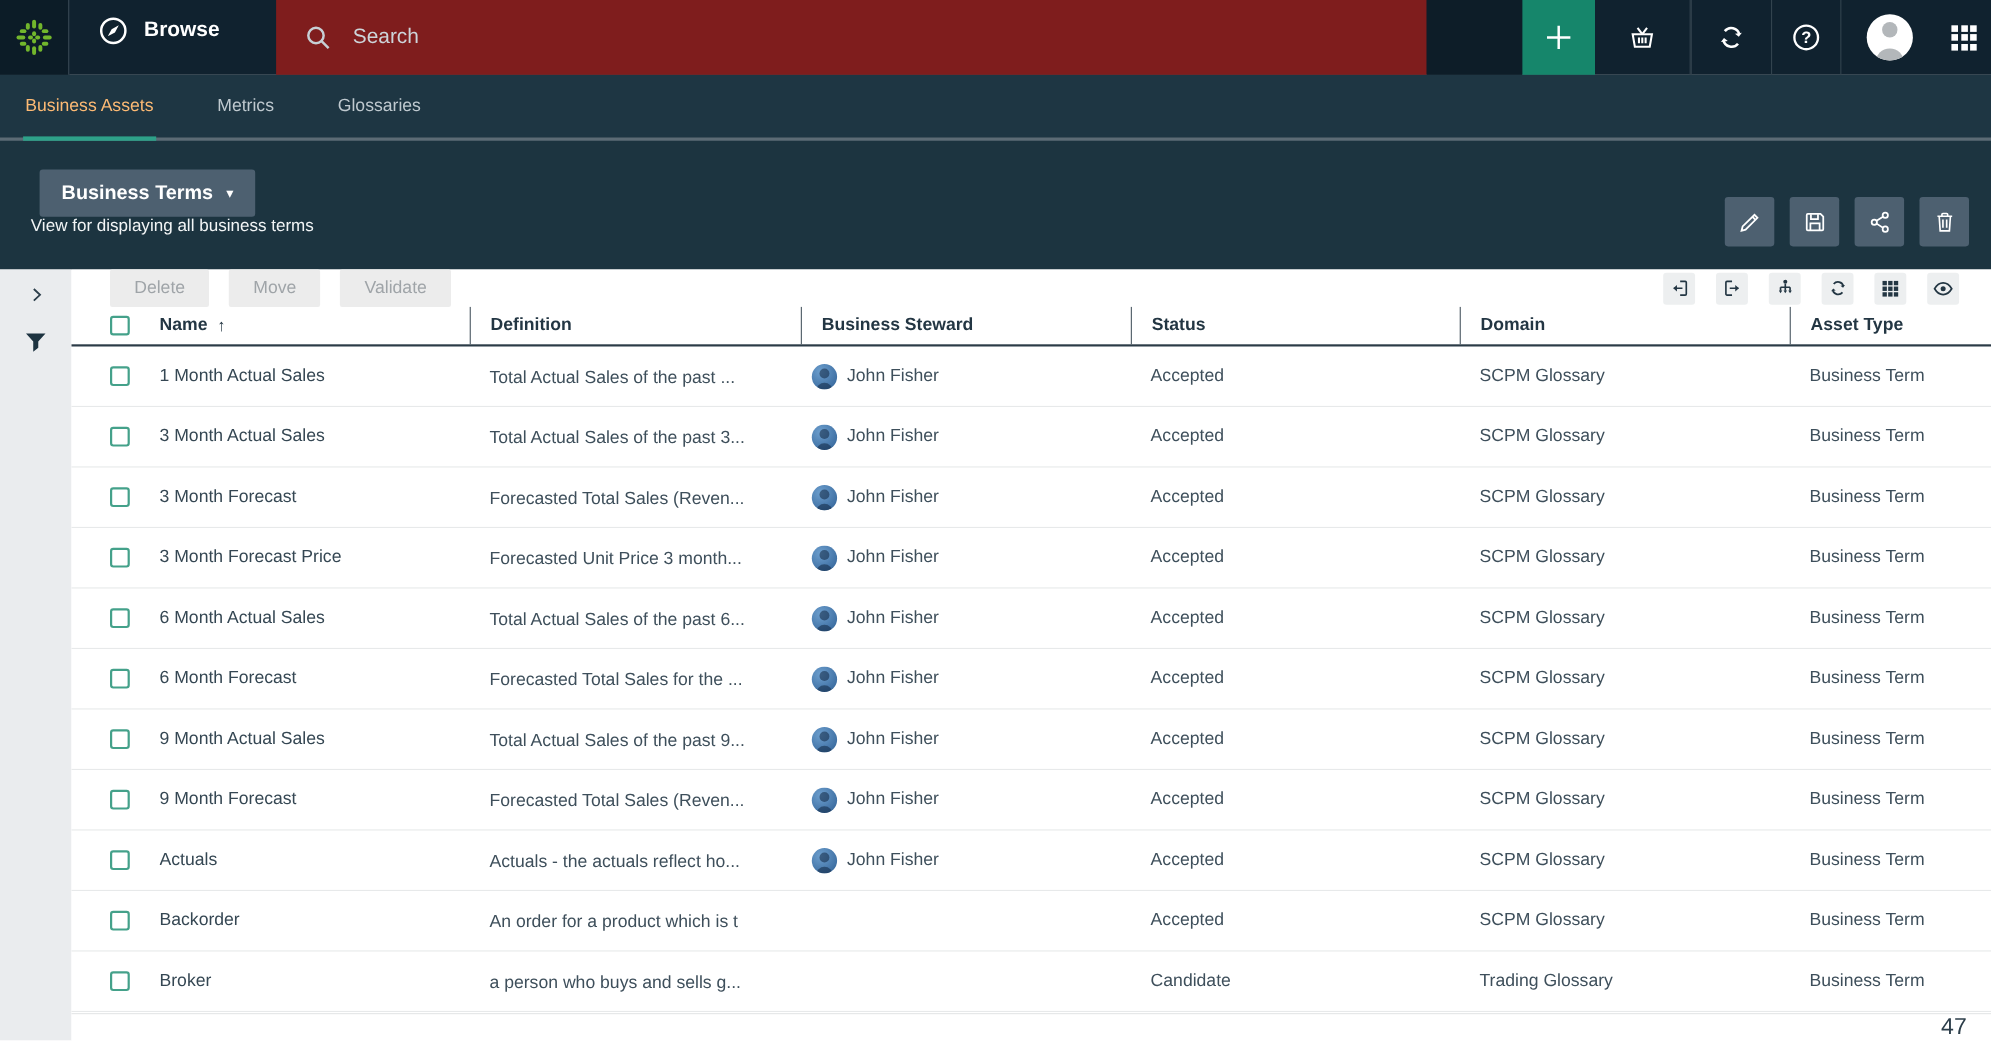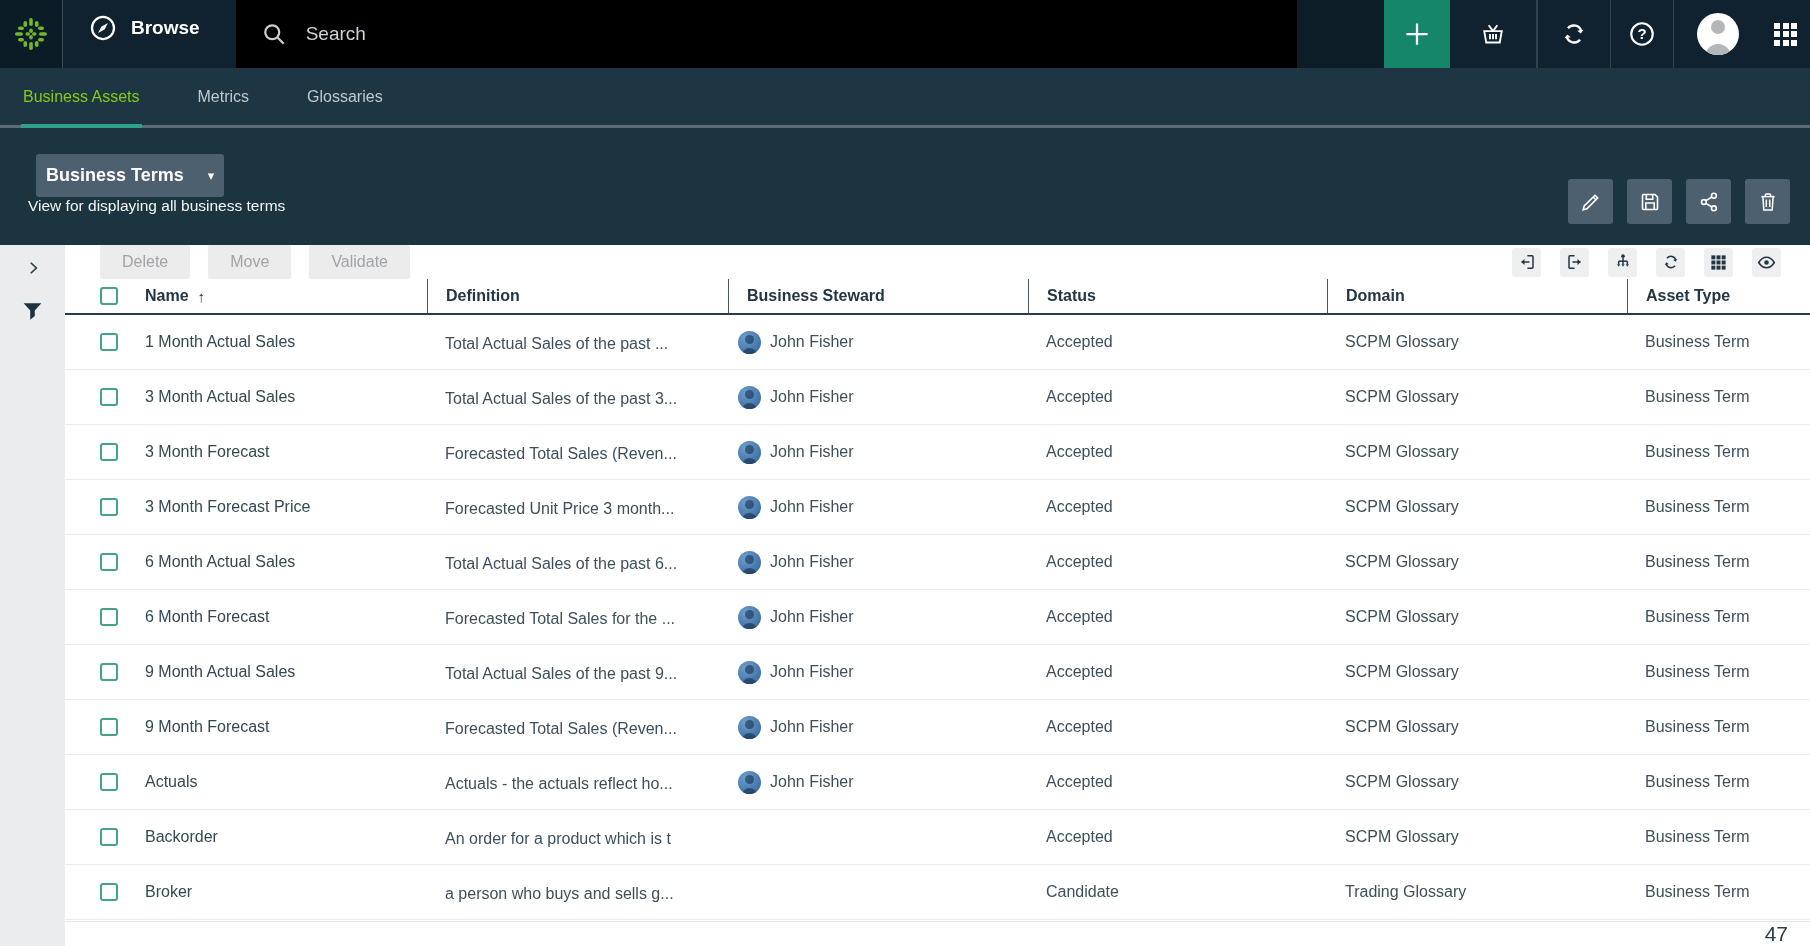--- a/index.html
+++ b/index.html
@@ -5,22 +5,22 @@
   * { box-sizing: border-box; margin: 0; padding: 0; }
   html,body { width:1810px; height:946px; overflow:hidden; background:#fff;
               font-family:"Liberation Sans", sans-serif; }
 
   
   .topbar { display:flex; height:68px; background:#10222f; align-items:stretch; }
   .logo-box { width:63px; background:#0c1c27; display:flex; align-items:center;
               justify-content:center; border-right:1px solid #3a4a56; }
   .browse { display:flex; align-items:center; gap:13px; padding:0 36px 12px 25px;
             color:#fff; font-weight:bold; font-size:19px; cursor:pointer; }
-  .searchbar { flex:1; background:#000000; display:flex; align-items:center;
-               gap:18px; padding:0 25px; }
+  .searchbar { flex:1; background:#7f1d1d; display:flex; align-items:center;
+               gap:18px; padding:0 25px;margin-left:15px; }
   .search-text { color:#cdd4d9; font-size:19px; }
   .tb-gap { width:87px; background:#0d1d28; }
   .plusbtn { width:66px; background:#16866b; display:flex; align-items:center; justify-content:center; cursor:pointer; }
   .basketbtn { width:86px; display:flex; align-items:center; justify-content:center; cursor:pointer; }
   .vdiv { width:1px; background:#32434e; }
   .tasksbtn { width:129px; display:flex; align-items:center; justify-content:center;
               gap:10px; color:#fff; font-weight:bold; font-size:17px; cursor:pointer; }
   .badge { width:26px; height:26px; border-radius:50%; background:#2b3c48; color:#e8edf0;
            font-size:13px; font-weight:bold; display:flex; align-items:center; justify-content:center; }
   .syncbtn { width:72px; display:flex; align-items:center; justify-content:center; cursor:pointer; }
@@ -33,30 +33,30 @@
                         border-radius:13px 13px 0 0; background:#b3b7ba; }
   .appsbtn { width:49px; display:flex; align-items:center; justify-content:center; cursor:pointer; }
   .apps-grid { display:grid; grid-template-columns:repeat(3,6px); grid-template-rows:repeat(3,6px); gap:2.5px; }
   .apps-grid span { background:#fff; }
 
   
   .tabs { height:60px; background:#1e3643; display:flex; align-items:stretch;
           padding-left:23px; border-bottom:3px solid #5c6b75; }
   .tab { display:flex; align-items:center; margin-right:58px; color:#bfc9cf;
          font-size:16px; position:relative; cursor:pointer; }
-  .tab.active { color:#84cc16; }
+  .tab.active { color:#fdba74; }
   .tab.active::after { content:""; position:absolute; left:-2px; right:-2px; bottom:-3px;
                        height:4px; background:#2ea189; }
 
   
   .view-header { height:117px; background:#1c3440; padding:26px 20px 0 36px;
                  display:flex; justify-content:space-between; }
   .vh-title-btn { height:43px; background:#4d6070; border:none; border-radius:3px;
-                  color:#fff; font-weight:bold; font-size:18px; padding:0 10px;
-                  display:flex; align-items:center; gap:24px; cursor:pointer;
+                  color:#fff; font-weight:bold; font-size:18px; padding:0 20px;
+                  display:flex; align-items:center; gap:12px; cursor:pointer;
                   font-family:"Liberation Sans", sans-serif; }
   .vh-caret { font-size:13px; font-weight:normal; }
   .vh-subtitle { margin-left:-8px; color:#f2f5f6; font-size:15.5px; }
   .vh-actions { display:flex; gap:14px; margin-top:25px; }
   .vh-action { width:45px; height:45px; background:#4d6070; border:none; border-radius:3px;
                display:flex; align-items:center; justify-content:center; cursor:pointer; }
 
   
   .main { display:flex; height:701px; }
   .sidebar { width:65px; background:#eaecee; display:flex; flex-direction:column;

